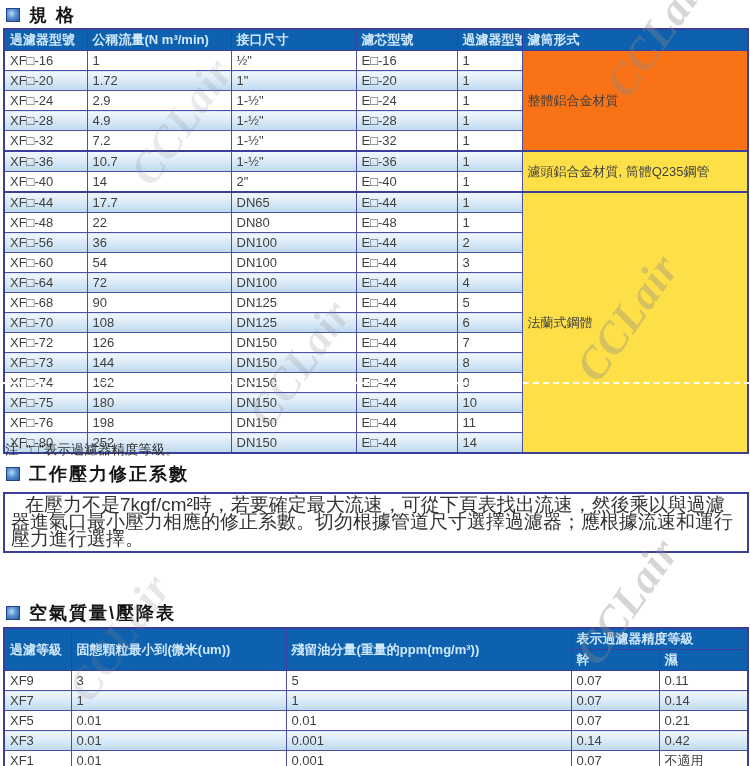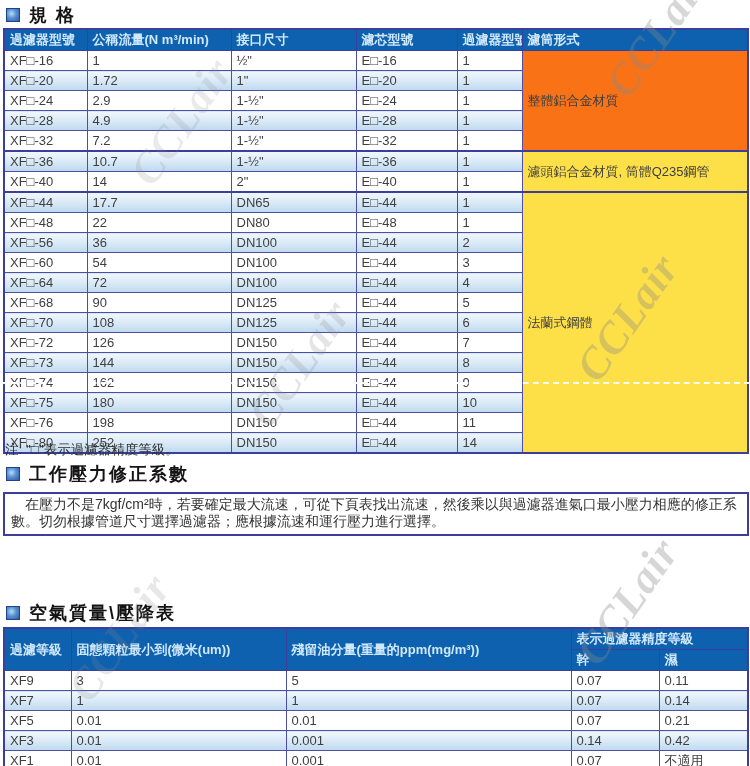--- a/index.html
+++ b/index.html
@@ -36,21 +36,21 @@
   tr.alt td{background:linear-gradient(180deg,#f0f7fd 0%,#d7e8f6 55%,#bed9ee 100%);}
   tr.group-start td{border-top:2px solid #3b3e9b;}
   td.form-cell{background:#f97316;vertical-align:middle;}
   tr.alt td.form-cell{background:#fde047;}
   
   #press-table th.num{text-align:left;padding:1px 4px;font-size:13.5px;}
   #press-table td.val{text-align:center;padding:0 1px;}
   #press-table td.val.bold{font-weight:bold;}
   #press-table td.para{
     white-space:normal;line-height:17px;height:auto;padding:2px 6px 4px 6px;
-    text-indent:14px;font-size:14px;color:#333;
+    text-indent:14px;font-size:19px;color:#333;
   }
   
   .note-text{font-size:13.5px;color:#2e2e2e;}
   
   .wm{
     position:absolute;z-index:6;pointer-events:none;
     font:italic bold 44px "Liberation Serif","DejaVu Serif",serif;
     color:#8a8a8a;opacity:.34;transform:rotate(-55deg);transform-origin:center;
     letter-spacing:1px;
   }

